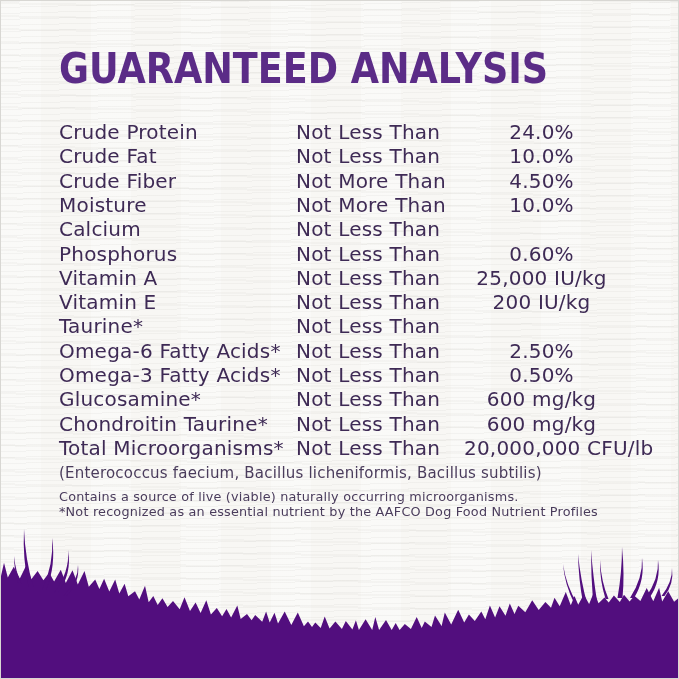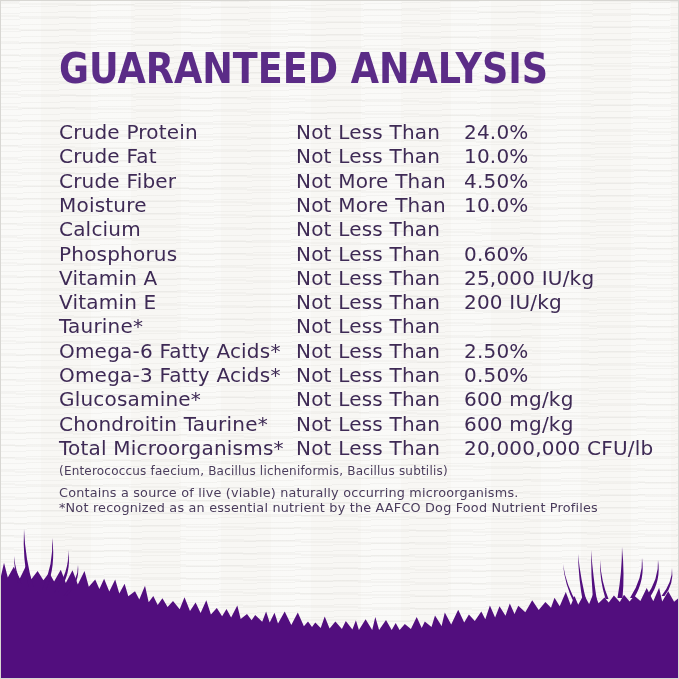--- a/index.html
+++ b/index.html
@@ -38,24 +38,24 @@
   .table{margin-top:29px;color:#3e2a55;}
   .row{
     display:grid;
     grid-template-columns:237px 168px 1fr;
     font-size:20px;
     font-weight:500;
     line-height:24.3px;
     letter-spacing:0.2px;
     white-space:nowrap;
   }
-  .row .val{text-align:left;}
+  .row .val{text-align:center;}
   .fn-organisms{
     margin-top:4px;
-    font-size:12px;
+    font-size:15px;
     color:#4a3c5c;
     letter-spacing:0.2px;
   }
   .fn-block{
     margin-top:8px;
     font-size:12.8px;
     line-height:14.8px;
     color:#4a3c5c;
     letter-spacing:0.2px;
   }

